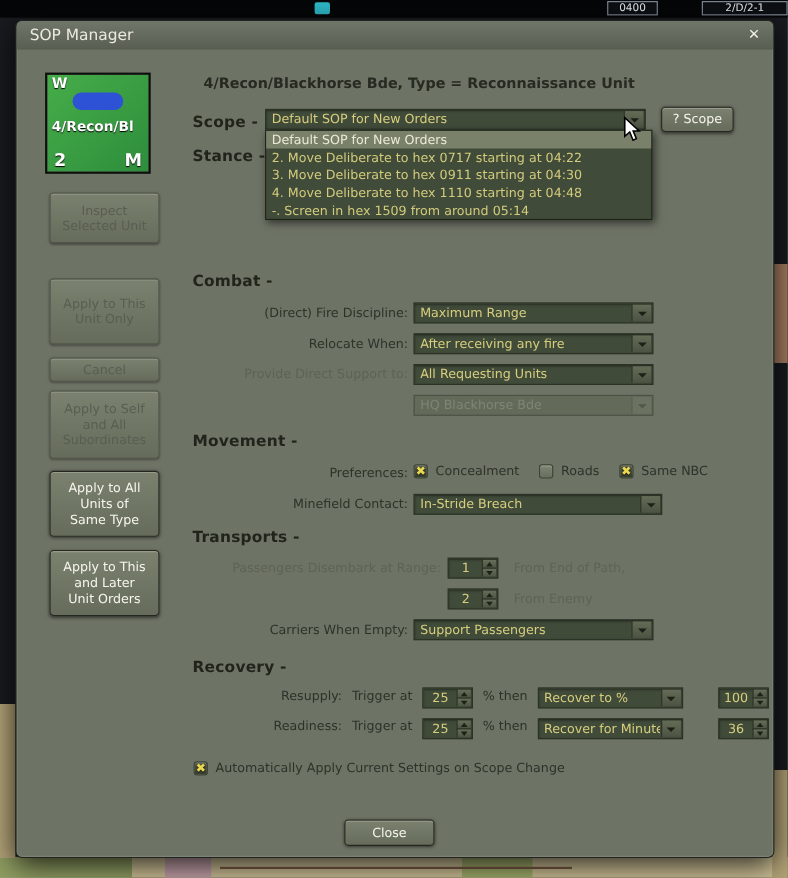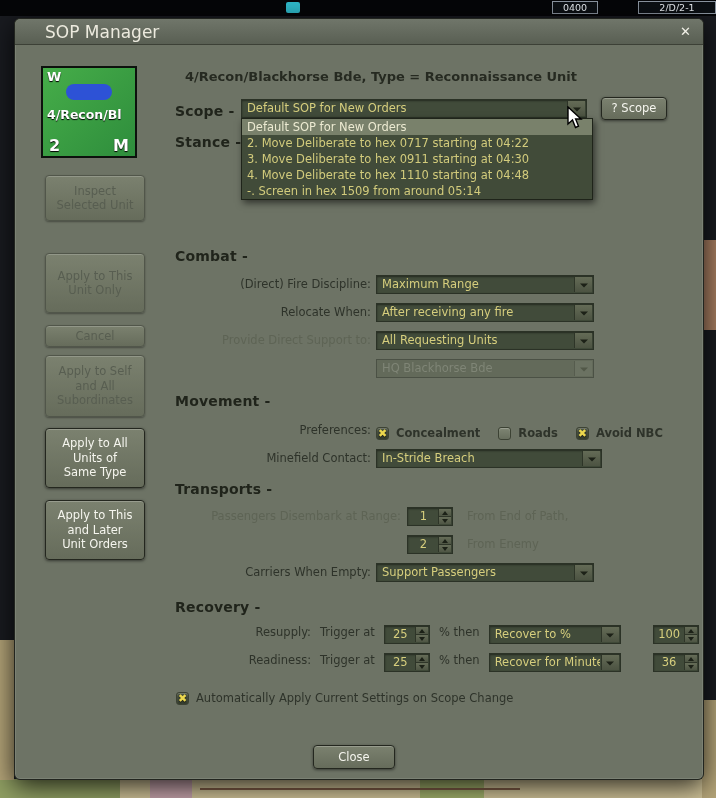--- a/index.html
+++ b/index.html
@@ -24,21 +24,21 @@
   .map-right.b{top:700px;height:98px;background:#b4a478;}
   .map-left{position:absolute;left:0;top:640px;width:14px;height:140px;background:#b4a478;}
 
   
   .dialog{position:absolute;left:14px;top:18px;width:688px;height:760px;background:#6d7365;
           border:1px solid #22251f;border-radius:6px;
           box-shadow:0 6px 26px rgba(0,0,0,.8), inset 0 0 0 1px rgba(255,255,255,.10);}
   .titlebar{position:absolute;left:0;top:0;right:0;height:26px;display:flex;align-items:center;
             padding:0 12px;box-sizing:border-box;border-radius:6px 6px 0 0;
             background:linear-gradient(#70766a,#595f53);border-bottom:1px solid #3c4036;}
-  .title{flex:1;font-size:17px;color:#eceade;margin-left:18px;}
+  .title{flex:1;font-size:14px;color:#eceade;}
   .close-x{color:#f2f1e8;font-size:13px;font-weight:bold;}
   .header-title{position:absolute;left:170px;top:50px;font-size:13px;font-weight:bold;color:#262a21;}
 
   
   .unit-counter{position:absolute;left:26px;top:47px;width:96px;height:92px;box-sizing:border-box;
                 background:linear-gradient(135deg,#46ad49,#2e8d3c);border:2px solid #0d110d;}
   .uc-tl{position:absolute;left:4px;top:1px;color:#fff;font-weight:bold;font-size:13px;text-shadow:0 1px 1px #000;}
   .uc-vehicle{position:absolute;left:23px;top:16px;width:46px;height:16px;background:#2d52d6;border-radius:9px;}
   .uc-name{position:absolute;left:4px;top:39px;color:#fff;font-weight:bold;font-size:12.5px;text-shadow:0 1px 1px #000;}
   .uc-bl{position:absolute;left:6px;bottom:1px;color:#fff;font-weight:bold;font-size:16px;text-shadow:0 1px 1px #000;}
@@ -111,21 +111,21 @@
   .sp-disembark{left:392px;top:488px;} .sp-enemy{left:392px;top:516px;}
 
   
   .chk{width:13px;height:13px;display:inline-block;box-sizing:border-box;border-radius:3px;
        background:linear-gradient(#7e8573,#686f5e);border:1px solid #3c4234;position:relative;
        box-shadow:inset 0 1px 1px rgba(255,255,255,.25);flex:0 0 auto;}
   .chk.checked{background:linear-gradient(#4a5240,#353d2e);}
   .chk.checked::after{content:"✖";position:absolute;left:0;right:0;top:-1px;text-align:center;
        font-size:11px;line-height:14px;font-weight:bold;color:#ecd84e;text-shadow:0 1px 1px rgba(0,0,0,.6);}
   .chk-label{font-size:11.5px;color:#2e332a;margin-left:7px;}
-  .prefrow{position:absolute;left:361px;top:402px;height:19px;display:flex;align-items:flex-end;font-weight:bold;}
+  .prefrow{position:absolute;left:361px;top:402px;height:19px;display:flex;align-items:flex-start;}
   .pref{display:flex;align-items:center;margin-right:18px;}
   .autorow{position:absolute;left:161px;top:672px;display:flex;align-items:center;}
 
   
   .rrow{position:absolute;left:176px;height:19px;display:flex;}
   .r-resupply{top:606px;} .r-readiness{top:634px;}
   .rrow .rlabel{width:120px;text-align:right;font-size:11.5px;color:#2e332a;}
   .rrow .rtext{font-size:11.5px;color:#2e332a;margin-left:9px;}
   .rrow .spin{position:relative;margin-left:9px;}
   .rrow .combo{position:relative;margin-left:9px;width:132px;}
@@ -225,21 +225,21 @@
       <div class="pref">
         <span class="chk checked"></span>
         <span class="chk-label">Concealment</span>
       </div>
       <div class="pref">
         <span class="chk"></span>
         <span class="chk-label">Roads</span>
       </div>
       <div class="pref">
         <span class="chk checked"></span>
-        <span class="chk-label">Avoid NBC</span>
+        <span class="chk-label">Same NBC</span>
       </div>
     </div>
     <div class="flabel l-mine">Minefield Contact:</div>
     <div class="combo c-mine">
       <span class="combo-text">In-Stride Breach</span>
       <span class="combo-arrow"></span>
     </div>
 
     <div class="sect s-trans">Transports -</div>
     <div class="flabel muted l-disembark">Passengers Disembark at Range:</div>

